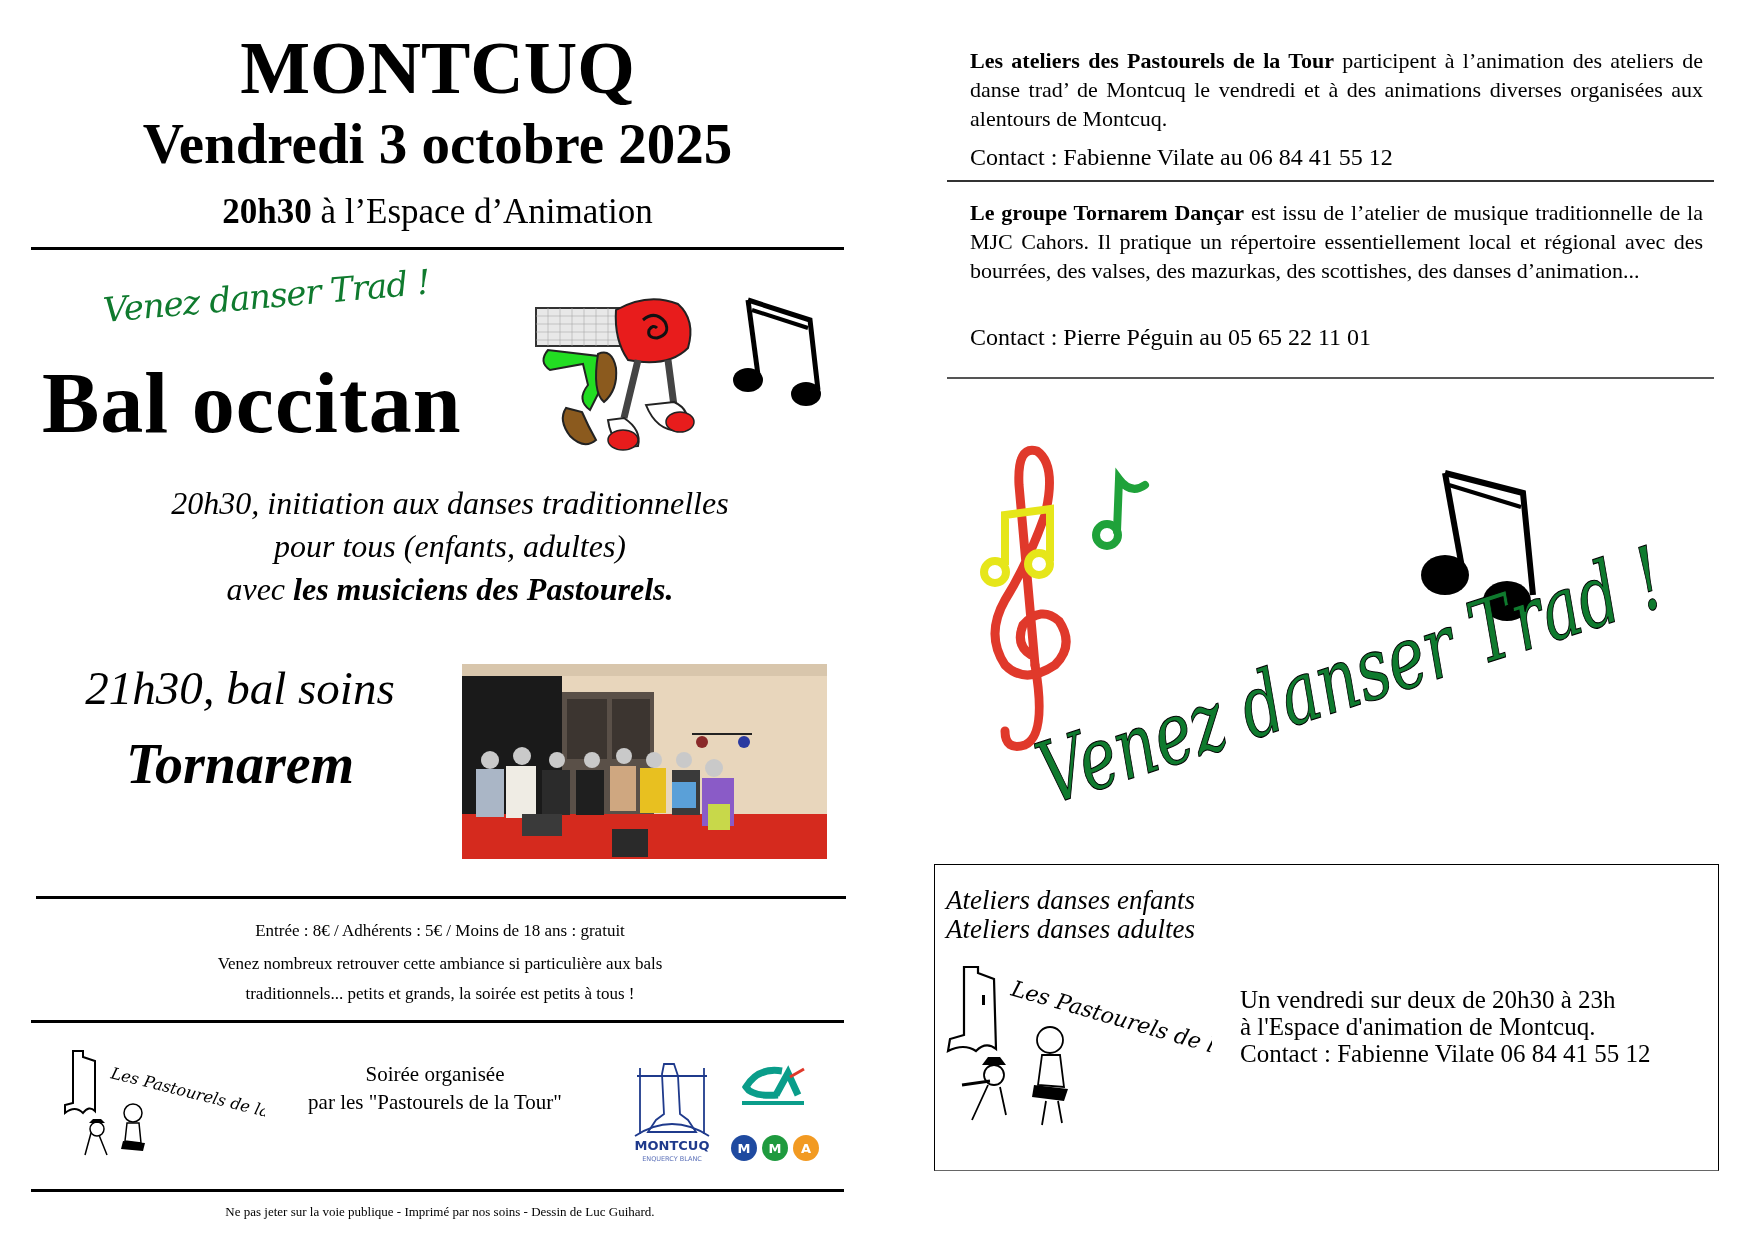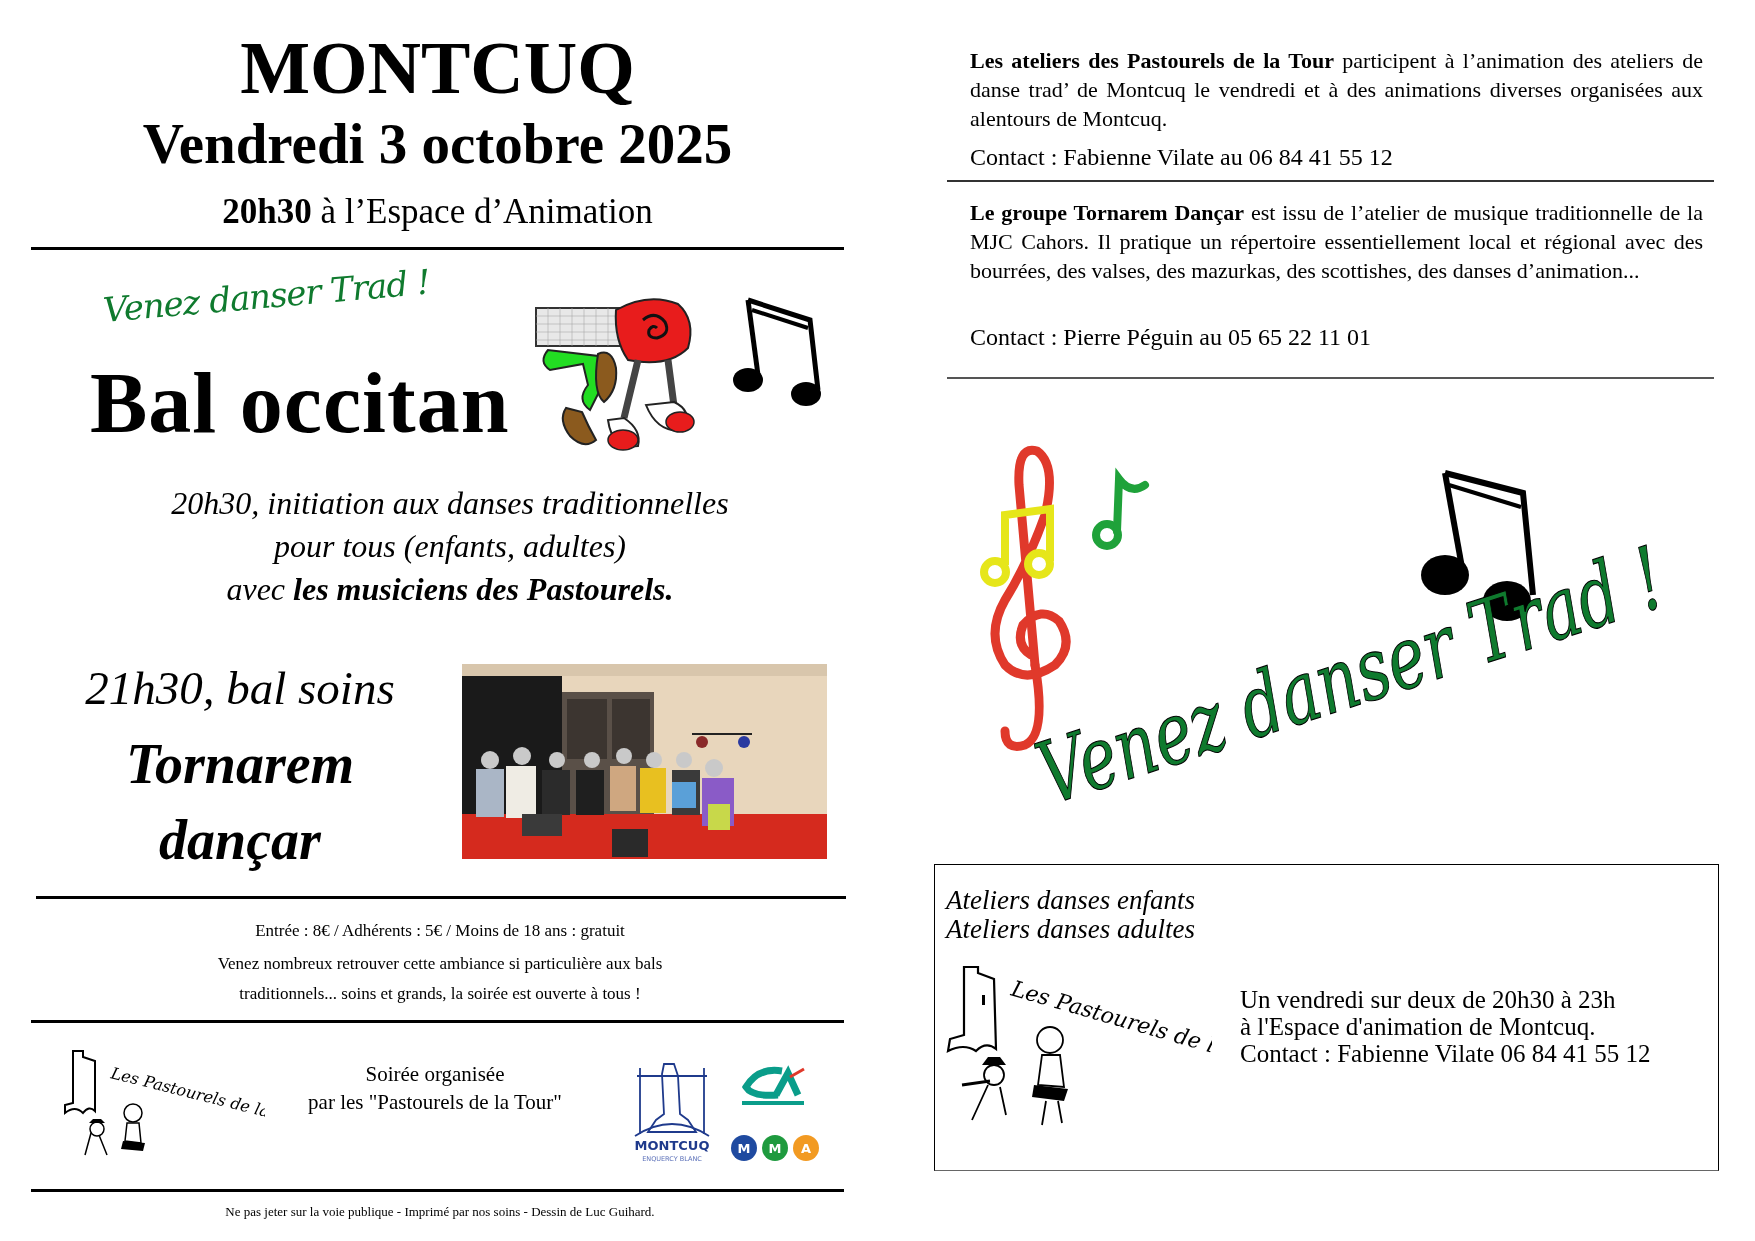--- a/index.html
+++ b/index.html
@@ -9,21 +9,21 @@
   .hr.gray { background: #555; }
   .center { text-align: center; }
 
   
   .title-main { left: 30px; width: 815px; top: 28px; font-size: 74px; font-weight: bold; line-height: 80px; letter-spacing: 0px; }
   .title-date { left: 30px; width: 815px; top: 112px; font-size: 57px; font-weight: bold; line-height: 64px; }
   .title-time { left: 30px; width: 815px; top: 190px; font-size: 35px; line-height: 44px; }
   .title-time b { font-weight: bold; }
 
   .venez-small { left: 105px; top: 290px; font-size: 34px; color: #0f7a2e; font-style: italic; font-family: "DejaVu Serif", serif; transform: rotate(-5deg); transform-origin: left bottom; letter-spacing: -1px; }
-  .bal-title { left: 42px; top: 355px; font-size: 86px; font-weight: bold; line-height: 96px; letter-spacing: 1px; margin-left: 48px; }
+  .bal-title { left: 42px; top: 355px; font-size: 86px; font-weight: bold; line-height: 96px; letter-spacing: 1px; }
 
   .dancers { left: 528px; top: 290px; width: 200px; height: 165px; }
   .note1 { left: 730px; top: 290px; width: 95px; height: 120px; }
 
   .intro { left: 60px; width: 780px; top: 482px; font-size: 32px; font-style: italic; line-height: 43px; }
   .intro b { font-weight: bold; }
 
   .bal-time { left: 50px; width: 380px; top: 660px; font-size: 47px; font-style: italic; line-height: 56px; }
   .band-name { left: 50px; width: 380px; top: 726px; font-size: 56px; font-style: italic; font-weight: bold; line-height: 76px; }
 
@@ -102,21 +102,20 @@
 
 <div class="abs intro center">
   <div>20h30, initiation aux danses traditionnelles</div>
   <div>pour tous (enfants, adultes)</div>
   <div><span>avec </span><b>les musiciens des Pastourels.</b></div>
 </div>
 
 <div class="abs bal-time center">21h30, bal soins</div>
 <div class="abs band-name center">
   <div>Tornarem</div>
-  <div>dançar</div>
 </div>
 
 <div class="abs photo">
   <svg width="365" height="195" viewBox="0 0 365 195">
     <rect width="365" height="195" fill="#e8d6bc"></rect>
     <rect x="0" y="0" width="365" height="12" fill="#d8c6ac"></rect>
     <rect x="0" y="12" width="100" height="150" fill="#1a1a1a"></rect>
     <rect x="100" y="28" width="92" height="130" fill="#5a5048"></rect>
     <rect x="105" y="35" width="40" height="60" fill="#3c3530"></rect>
     <rect x="150" y="35" width="38" height="60" fill="#3c3530"></rect>
@@ -149,21 +148,21 @@
     <circle cx="240" cy="78" r="6" fill="#8a2a2a"></circle>
     <circle cx="282" cy="78" r="6" fill="#2a3aa0"></circle>
   </svg>
 </div>
 
 <div class="hr" style="left:36px; top:896px; width:810px; height:3px;"></div>
 <div class="abs price-block center">
   <div>Entrée : 8€ / Adhérents : 5€ / Moins de 18 ans : gratuit</div>
   <div style="height:3px"></div>
   <div>Venez nombreux retrouver cette ambiance si particulière aux bals</div>
-  <div>traditionnels... soins et grands, la soirée est ouverte à tous !</div>
+  <div>traditionnels... petits et grands, la soirée est petits à tous !</div>
 </div>
 <div class="hr" style="left:31px; top:1020px; width:813px; height:3px;"></div>
 
 <div class="abs pastourels-logo">
   <svg width="210" height="120" viewBox="0 0 210 120">
     <path d="M18 8 L18 60 L10 62 L10 70 Q20 62 28 70 Q34 62 40 68 L40 18 L28 14 L28 8 Z" fill="none" stroke="#000" stroke-width="2"></path>
     <text x="55" y="35" font-family="DejaVu Serif, serif" font-style="italic" font-size="16" transform="rotate(14 55 35)" fill="#000">Les Pastourels de la Tour</text>
     <circle cx="78" cy="70" r="9" fill="none" stroke="#000" stroke-width="1.5"></circle>
     <path d="M72 80 L70 98 L86 100 L84 80 Z" fill="none" stroke="#000" stroke-width="1.5"></path>
     <path d="M68 98 L90 100 L88 108 L66 106 Z" fill="#000"></path>

